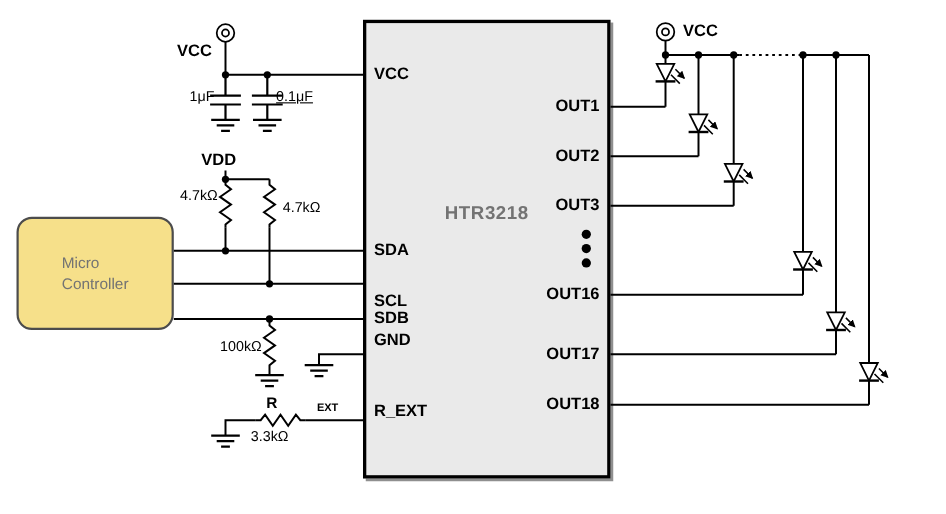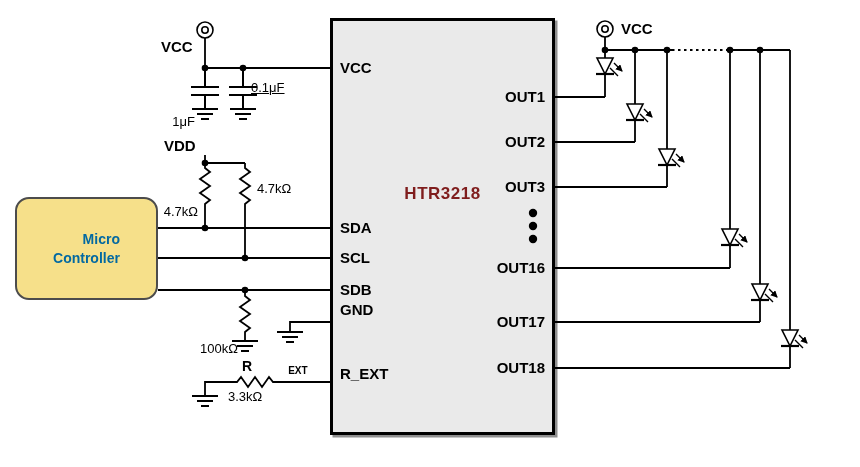--- a/index.html
+++ b/index.html
@@ -8,53 +8,53 @@
 
   
   .ic { position:absolute; left:330px; top:18px; width:225px; height:417px;
         background:#eaeaea; border:3px solid #000;
         box-shadow:2.5px 2.5px 0 #8f8f8f; }
   .pin { position:absolute; font-size:15px; font-weight:bold; color:#000;
          line-height:18px; white-space:nowrap; }
   .pin.l { left:7px; }
   .pin.r { right:7px; text-align:center; }
   .ic-title { position:absolute; left:0; right:0; top:163px; text-align:center;
-              font-size:17px; font-weight:bold; color:#7f1d1d; letter-spacing:.5px; }
+              font-size:17px; font-weight:bold; color:#737373; letter-spacing:.5px; }
 
   
   .mcu { position:absolute; left:15px; top:197px; width:143px; height:103px;
          background:#f6e08a; border:2px solid #4c4c4c; border-radius:14px;
          display:flex; align-items:center; justify-content:center; }
-  .mcu-text { text-align:right; font-size:14px; font-weight:bold; color:#0369a1; line-height:19px; }
+  .mcu-text { text-align:left; font-size:14px; font-weight:normal; color:#737373; line-height:19px; }
 
   
   svg.wires { position:absolute; left:0; top:0; }
 
   
   .lbl { position:absolute; font-size:13px; color:#000; white-space:nowrap; line-height:16px; }
   .lbl.bold { font-weight:bold; font-size:15px; line-height:18px; }
-  .lbl.ralign { text-align:right;margin-top:34px; }
+  .lbl.ralign { text-align:right; }
   .sub { font-size:10px; vertical-align:-3px;padding-left:36px; }
 </style>
 </head>
 <body>
 
 <div class="canvas">
 
   <div class="mcu">
     <div class="mcu-text">
       <div>Micro</div>
       <div>Controller</div>
     </div>
   </div>
 
   <div class="ic">
     <div class="pin l" style="top:38px">VCC</div>
     <div class="pin l" style="top:198px">SDA</div>
-    <div class="pin l" style="top:228px">SCL</div>
+    <div class="pin l" style="top:244px">SCL</div>
     <div class="pin l" style="top:260px">SDB</div>
     <div class="pin l" style="top:280px">GND</div>
     <div class="pin l" style="top:344px">R_EXT</div>
 
     <div class="pin r" style="top:67px">OUT1</div>
     <div class="pin r" style="top:112px">OUT2</div>
     <div class="pin r" style="top:157px">OUT3</div>
     <div class="pin r" style="top:238px">OUT16</div>
     <div class="pin r" style="top:292px">OUT17</div>
     <div class="pin r" style="top:338px">OUT18</div>
@@ -190,21 +190,21 @@
     <g fill="#000" stroke="none">
       <circle cx="533" cy="213" r="4.2"></circle>
       <circle cx="533" cy="226" r="4.2"></circle>
       <circle cx="533" cy="239" r="4.2"></circle>
     </g>
   </svg>
 
   <div class="lbl bold" style="left:161px; top:38px;">VCC</div>
   <div class="lbl ralign" style="left:157px; top:80px; width:38px;">1μF</div>
   <div class="lbl" style="left:251px; top:80px;text-decoration:underline;">0.1μF</div>
-  <div class="lbl bold" style="left:164px; top:137px;">VDD</div>
+  <div class="lbl bold" style="left:183px; top:137px;">VDD</div>
   <div class="lbl ralign" style="left:150px; top:170px; width:48px;">4.7kΩ</div>
   <div class="lbl" style="left:257px; top:181px;">4.7kΩ</div>
   <div class="lbl ralign" style="left:188px; top:307px; width:50px;">100kΩ</div>
 
   <div class="lbl" style="left:242px; top:358px; font-weight:bold; font-size:14px;">
     <span>R</span><span class="sub">EXT</span>
   </div>
   <div class="lbl" style="left:228px; top:389px;">3.3kΩ</div>
 
   <div class="lbl bold" style="left:621px; top:20px;">VCC</div>

